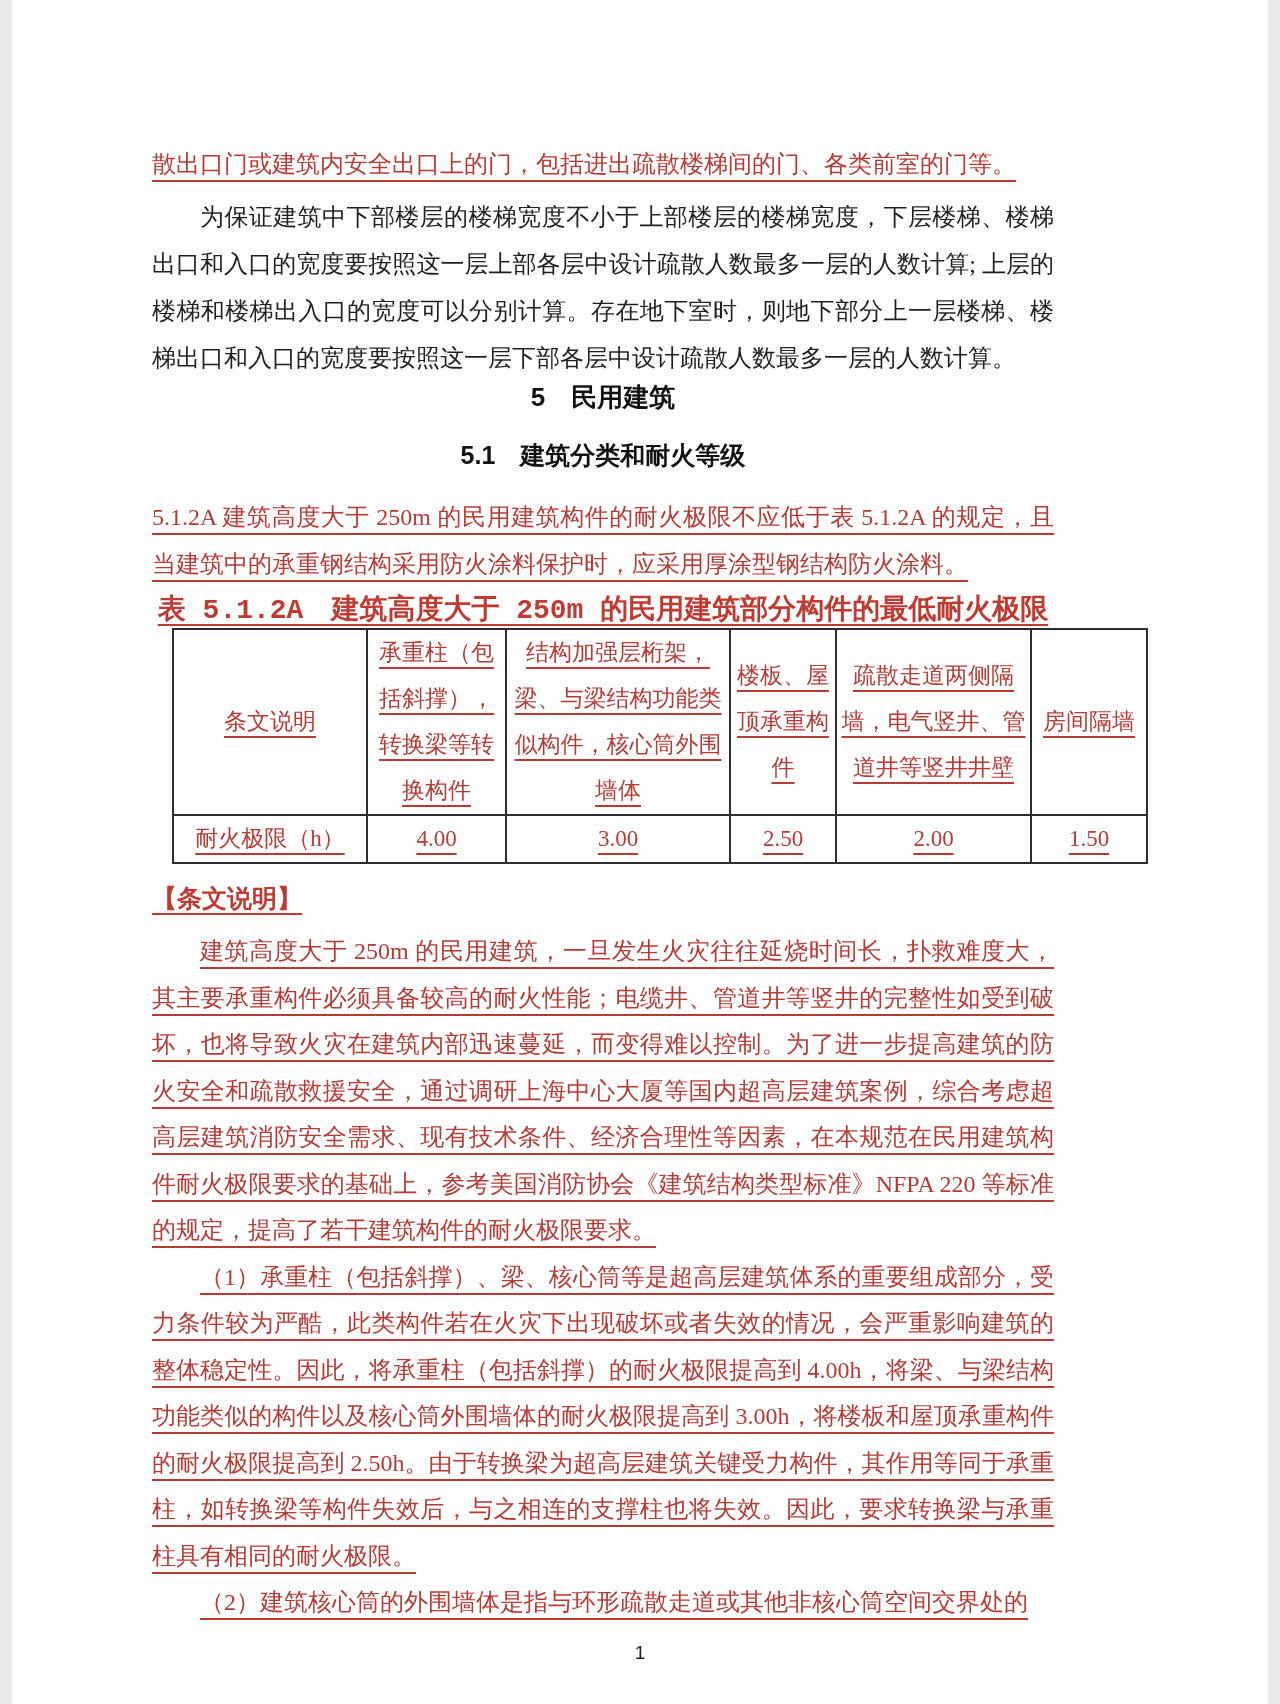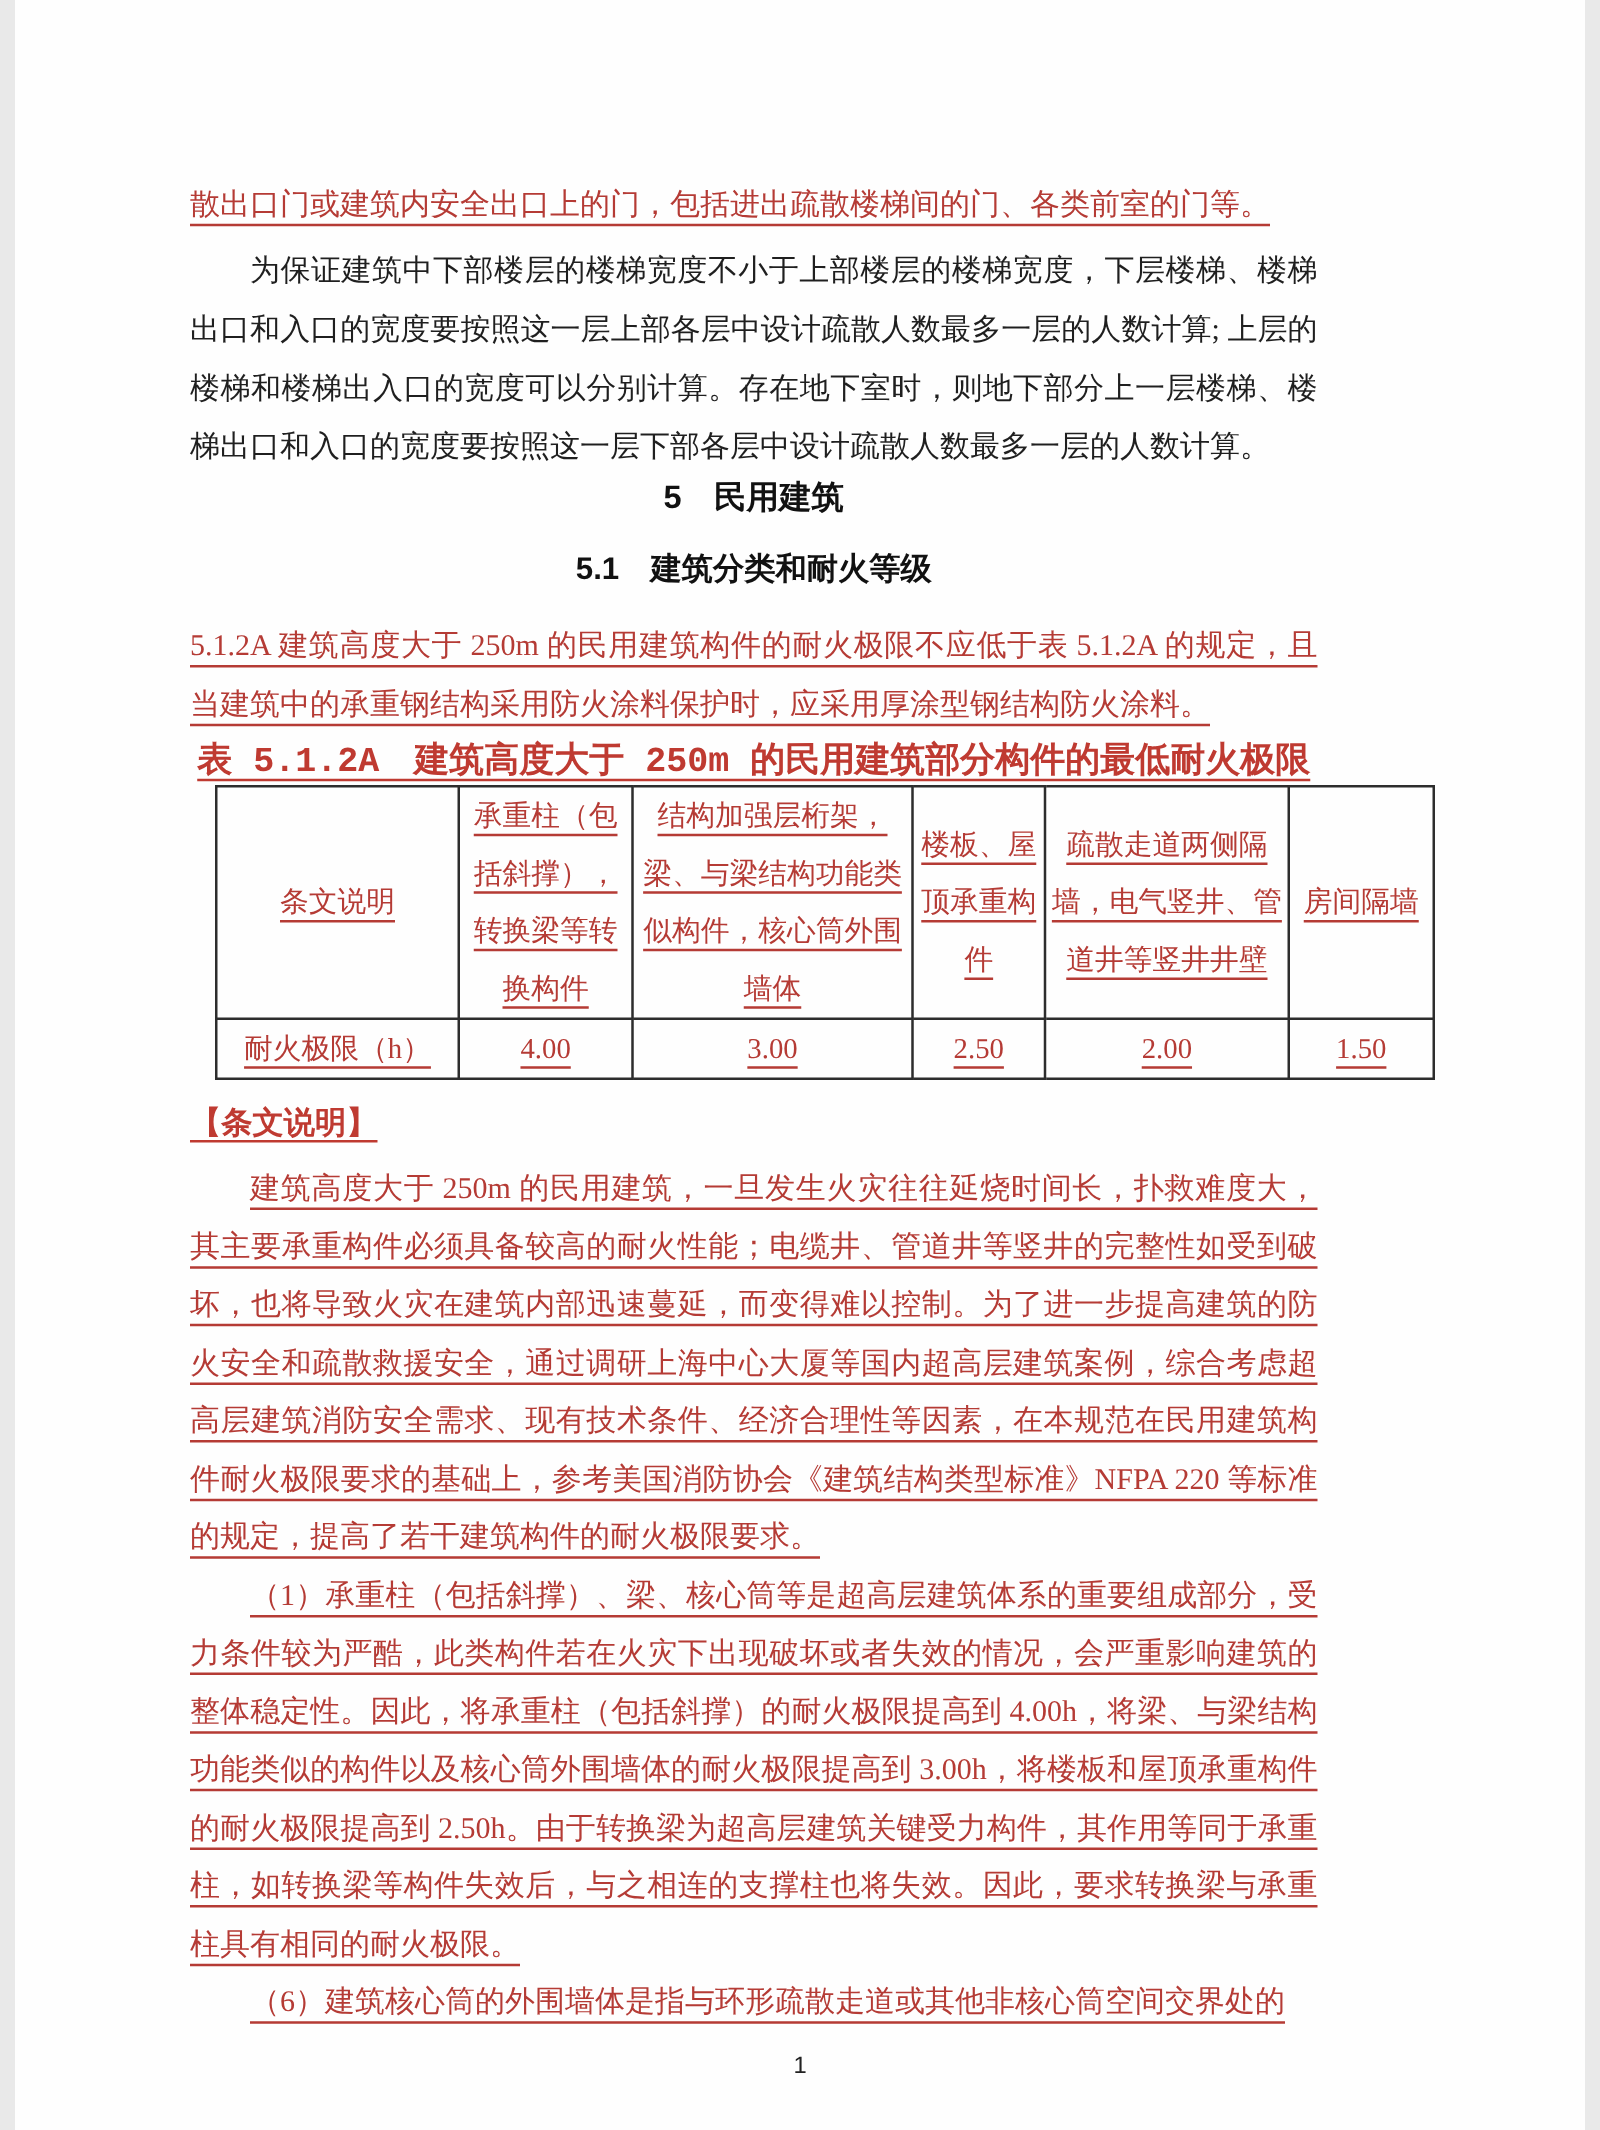--- a/index.html
+++ b/index.html
@@ -172,18 +172,18 @@
         </tr>
       </tbody>
     </table>
 
     <div class="commentary-label">【条文说明】</div>
 
     <p class="commentary-p red u indent first">建筑高度大于 250m 的民用建筑，一旦发生火灾往往延烧时间长，扑救难度大，其主要承重构件必须具备较高的耐火性能；电缆井、管道井等竖井的完整性如受到破坏，也将导致火灾在建筑内部迅速蔓延，而变得难以控制。为了进一步提高建筑的防火安全和疏散救援安全，通过调研上海中心大厦等国内超高层建筑案例，综合考虑超高层建筑消防安全需求、现有技术条件、经济合理性等因素，在本规范在民用建筑构件耐火极限要求的基础上，参考美国消防协会《建筑结构类型标准》NFPA 220 等标准的规定，提高了若干建筑构件的耐火极限要求。</p>
 
     <p class="commentary-p red u indent">（1）承重柱（包括斜撑）、梁、核心筒等是超高层建筑体系的重要组成部分，受力条件较为严酷，此类构件若在火灾下出现破坏或者失效的情况，会严重影响建筑的整体稳定性。因此，将承重柱（包括斜撑）的耐火极限提高到 4.00h，将梁、与梁结构功能类似的构件以及核心筒外围墙体的耐火极限提高到 3.00h，将楼板和屋顶承重构件的耐火极限提高到 2.50h。由于转换梁为超高层建筑关键受力构件，其作用等同于承重柱，如转换梁等构件失效后，与之相连的支撑柱也将失效。因此，要求转换梁与承重柱具有相同的耐火极限。</p>
 
-    <p class="commentary-p red u indent">（6）建筑核心筒的外围墙体是指与环形疏散走道或其他非核心筒空间交界处的</p>
+    <p class="commentary-p red u indent">（2）建筑核心筒的外围墙体是指与环形疏散走道或其他非核心筒空间交界处的</p>
 
   </div>
 
   <div class="page-number">1</div>
 </div>
 
 </body></html>

